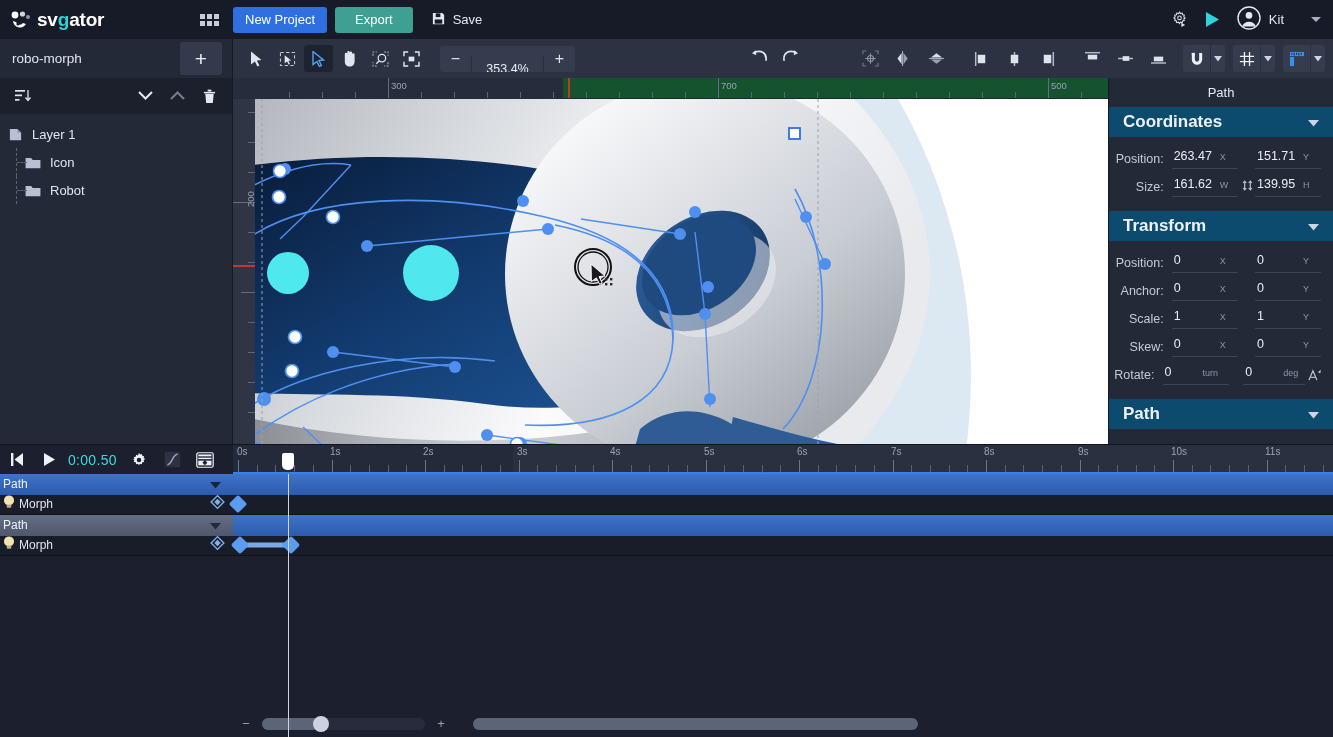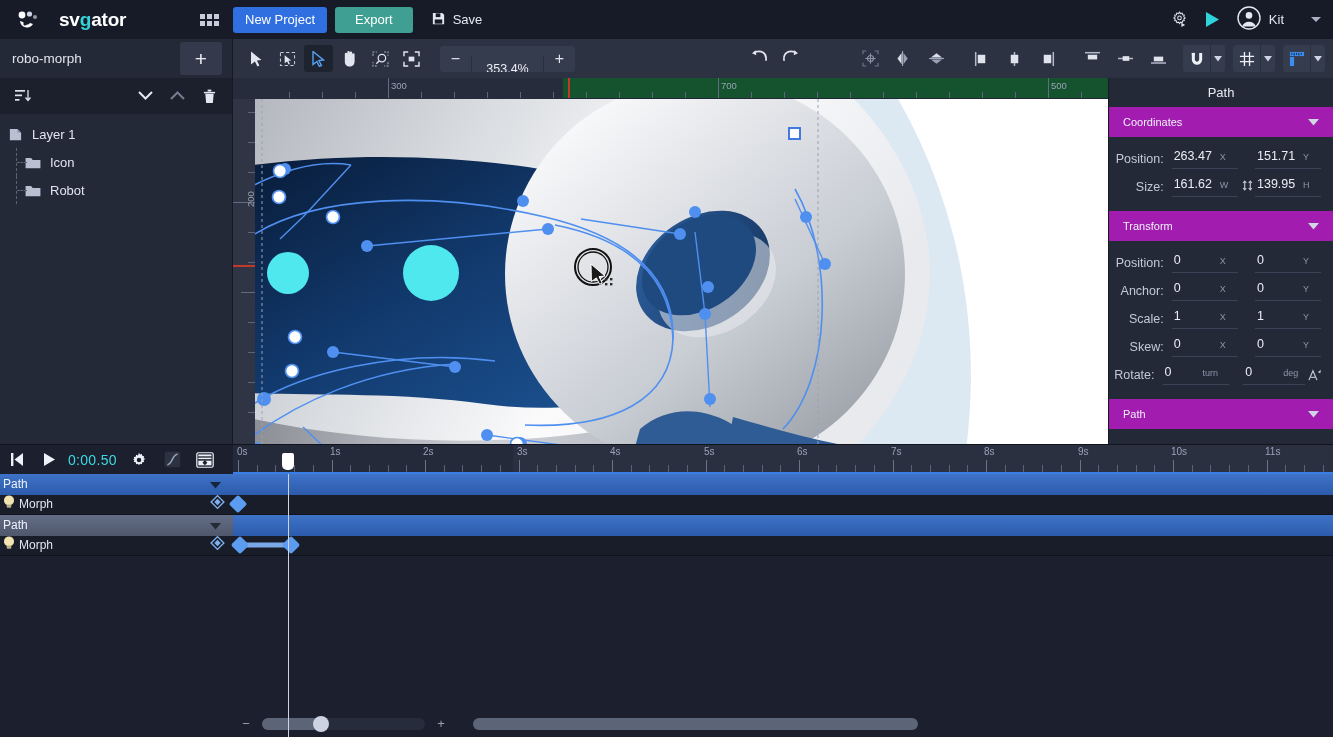--- a/index.html
+++ b/index.html
@@ -11,21 +11,21 @@
     color: #d3d8e4;
   }
   .app { position: relative; width: 1333px; height: 737px; }
 
   
   .header {
     position: absolute; left: 0; top: 0; width: 1333px; height: 39px;
     background: #171b28;
     display: flex; align-items: center;
   }
-  .logo-wrap { display: flex; align-items: center; gap: 20px; padding-left: 17px; width: 200px; }
+  .logo-wrap { display: flex; align-items: center; gap: 5px; padding-left: 10px; width: 200px; }
   .logo-mark { width: 22px; height: 20px; }
   .logo-text { font-size: 19px; font-weight: 700; letter-spacing: -0.2px; }
   .logo-text .sv { color: #ffffff; }
   .logo-text .g { color: #34d2d6; }
   .logo-text .ator { color: #ffffff; }
 
   .hdr-grid { display: flex; flex-direction: column; gap: 2px; margin-right: 14px; cursor: pointer; }
   .hdr-grid .row { display: flex; gap: 2px; }
   .hdr-grid .cell { width: 5px; height: 5px; background: #c7ccdb; }
 
@@ -160,22 +160,22 @@
   
   .right-panel {
     position: absolute; left: 1108px; top: 78px; width: 225px; height: 366px;
     background: #242938; border-left: 1px solid #151924; overflow: hidden;
   }
   .rp-title {
     height: 29px; line-height: 29px; text-align: center; font-size: 13px;
     color: #e6eaf3; background: #242938;
   }
   .rp-section-head {
-    height: 30px; background: #a21caf; display: flex; align-items: center;
-    padding: 0 14px; font-size: 11px; font-weight: 400; color: #eef1f7; cursor: pointer;
+    height: 30px; background: #0c4a6e; display: flex; align-items: center;
+    padding: 0 14px; font-size: 17px; font-weight: 700; color: #eef1f7; cursor: pointer;
   }
   .rp-section-head .tri { margin-left: auto; }
   .rp-body { padding: 8px 0 10px 0; }
   .fld-row { display: flex; align-items: center; height: 28px; padding: 0 10px 0 0; }
   .fld-label { width: 72px; text-align: right; font-size: 12.5px; color: #c3c9d7; padding-right: 8px; }
   .fld {
     display: flex; align-items: baseline; border-bottom: 1px solid #3c4356;
     height: 20px; margin-right: 2px;
   }
   .fld input {

